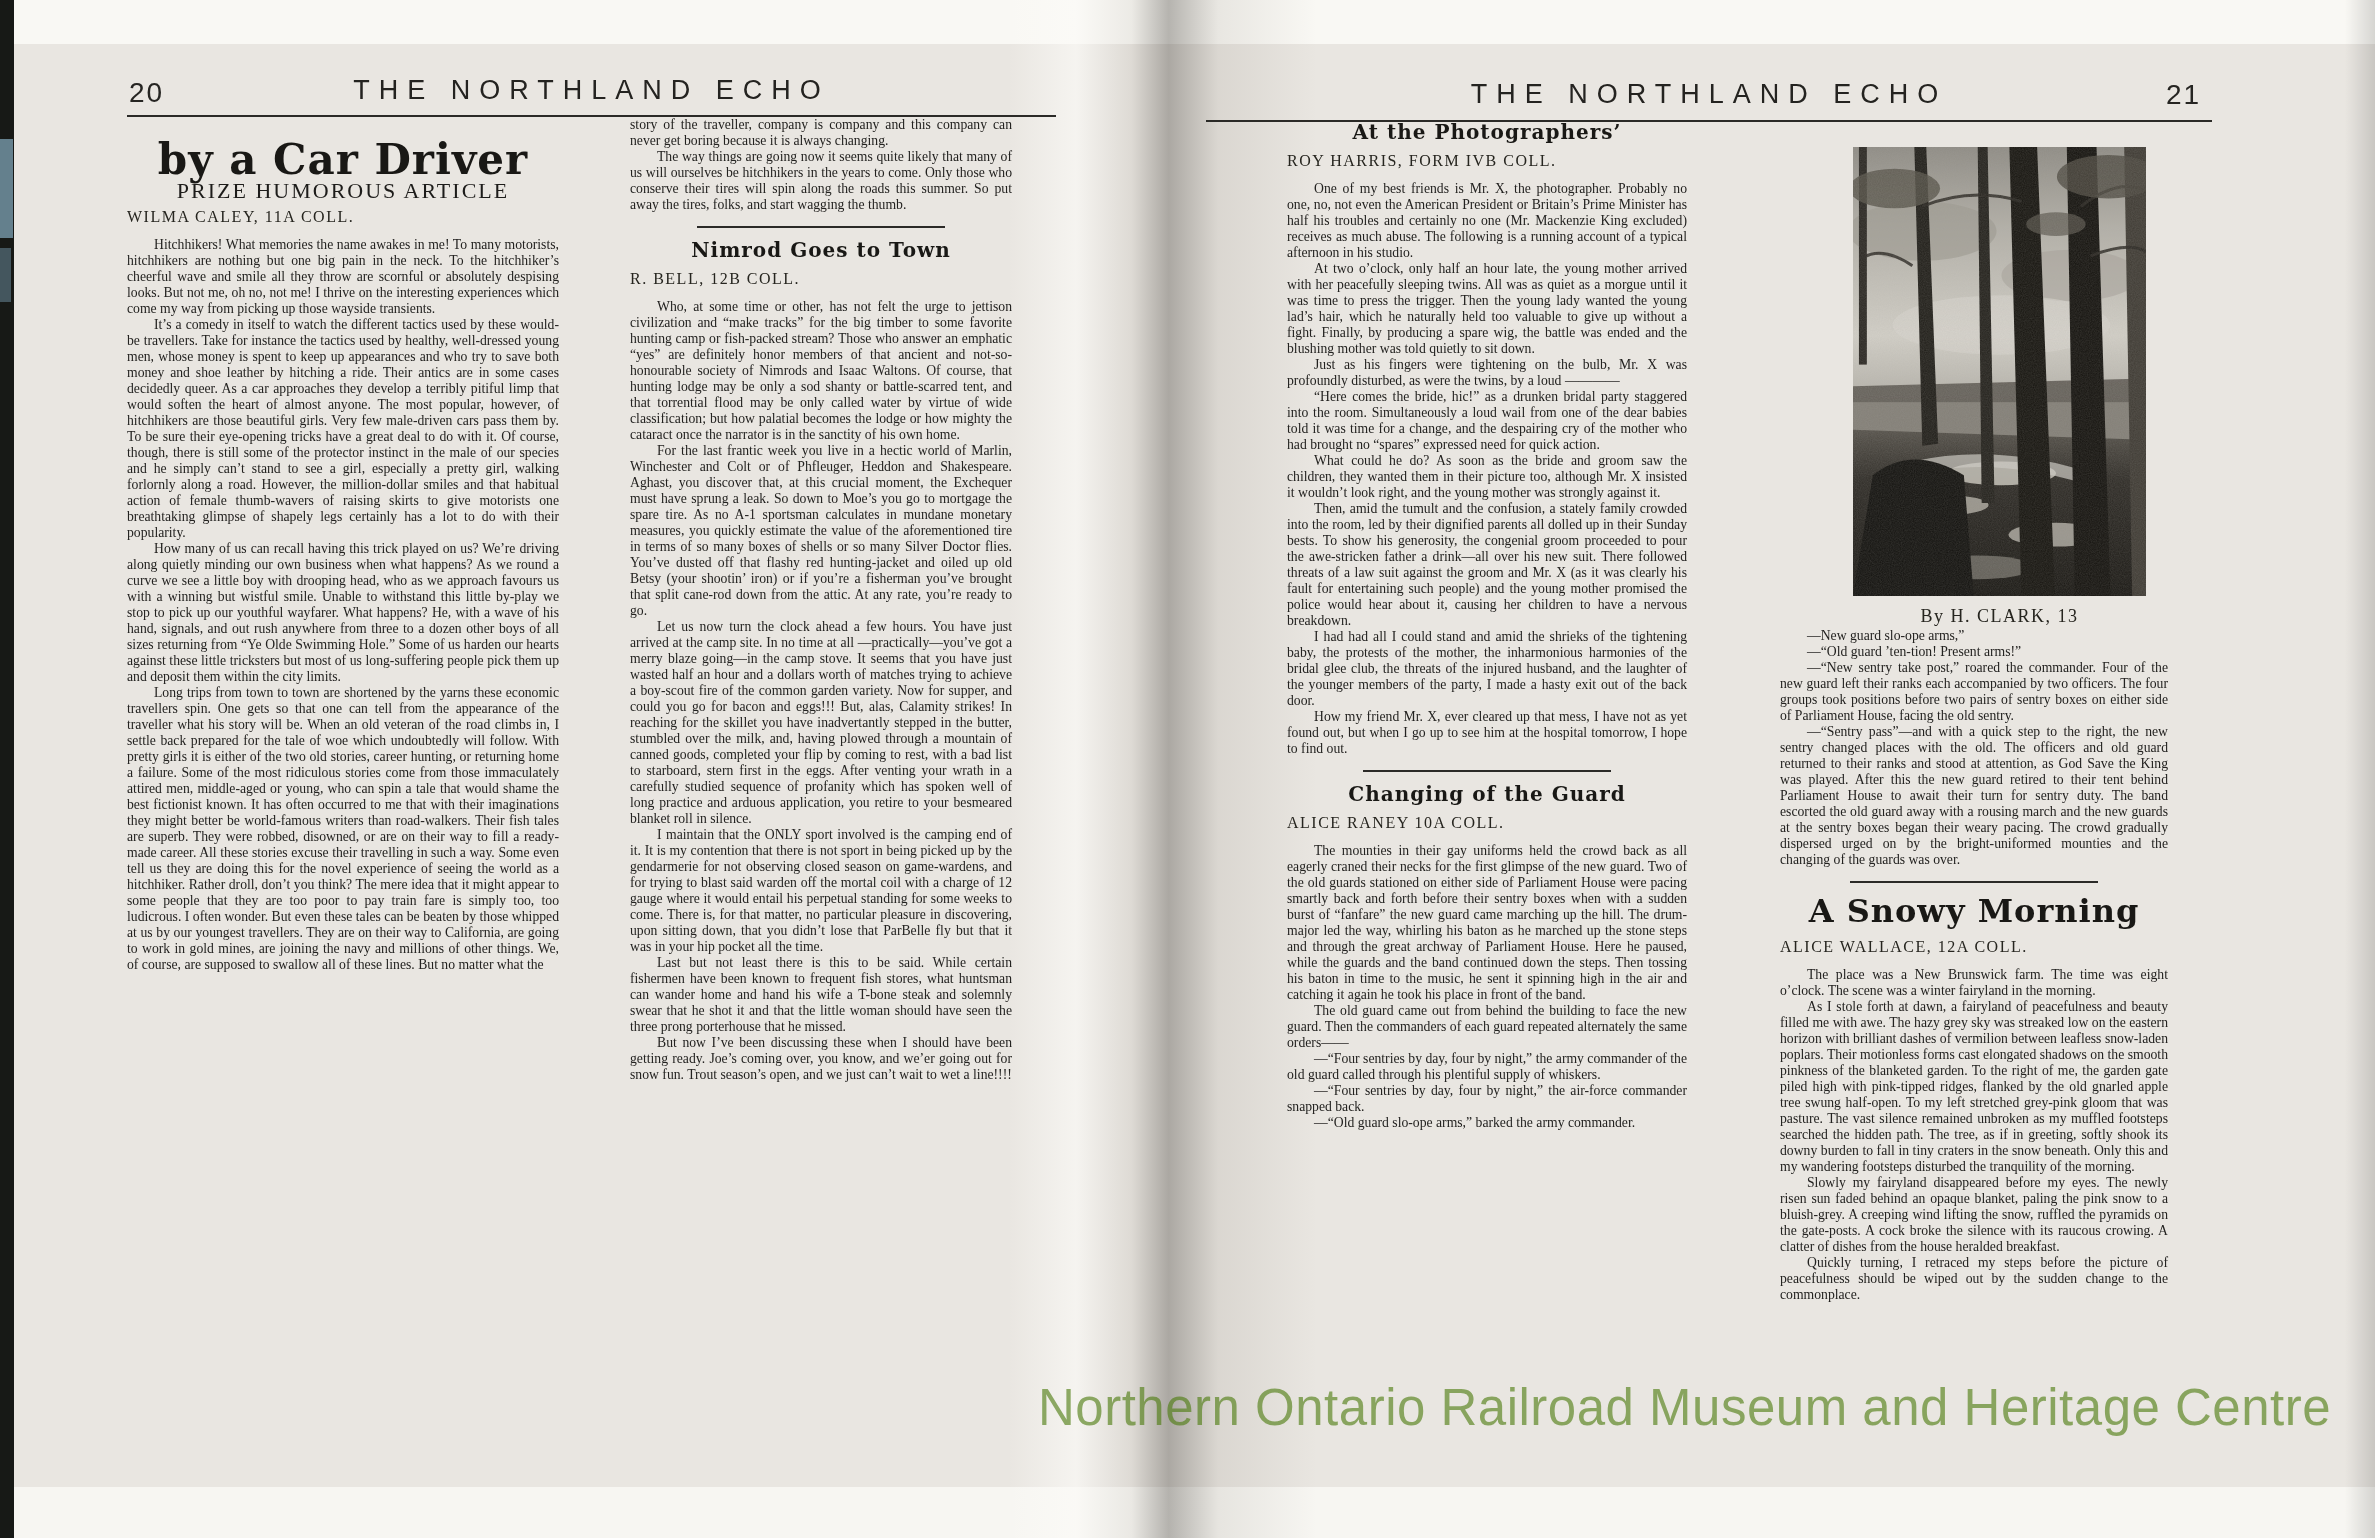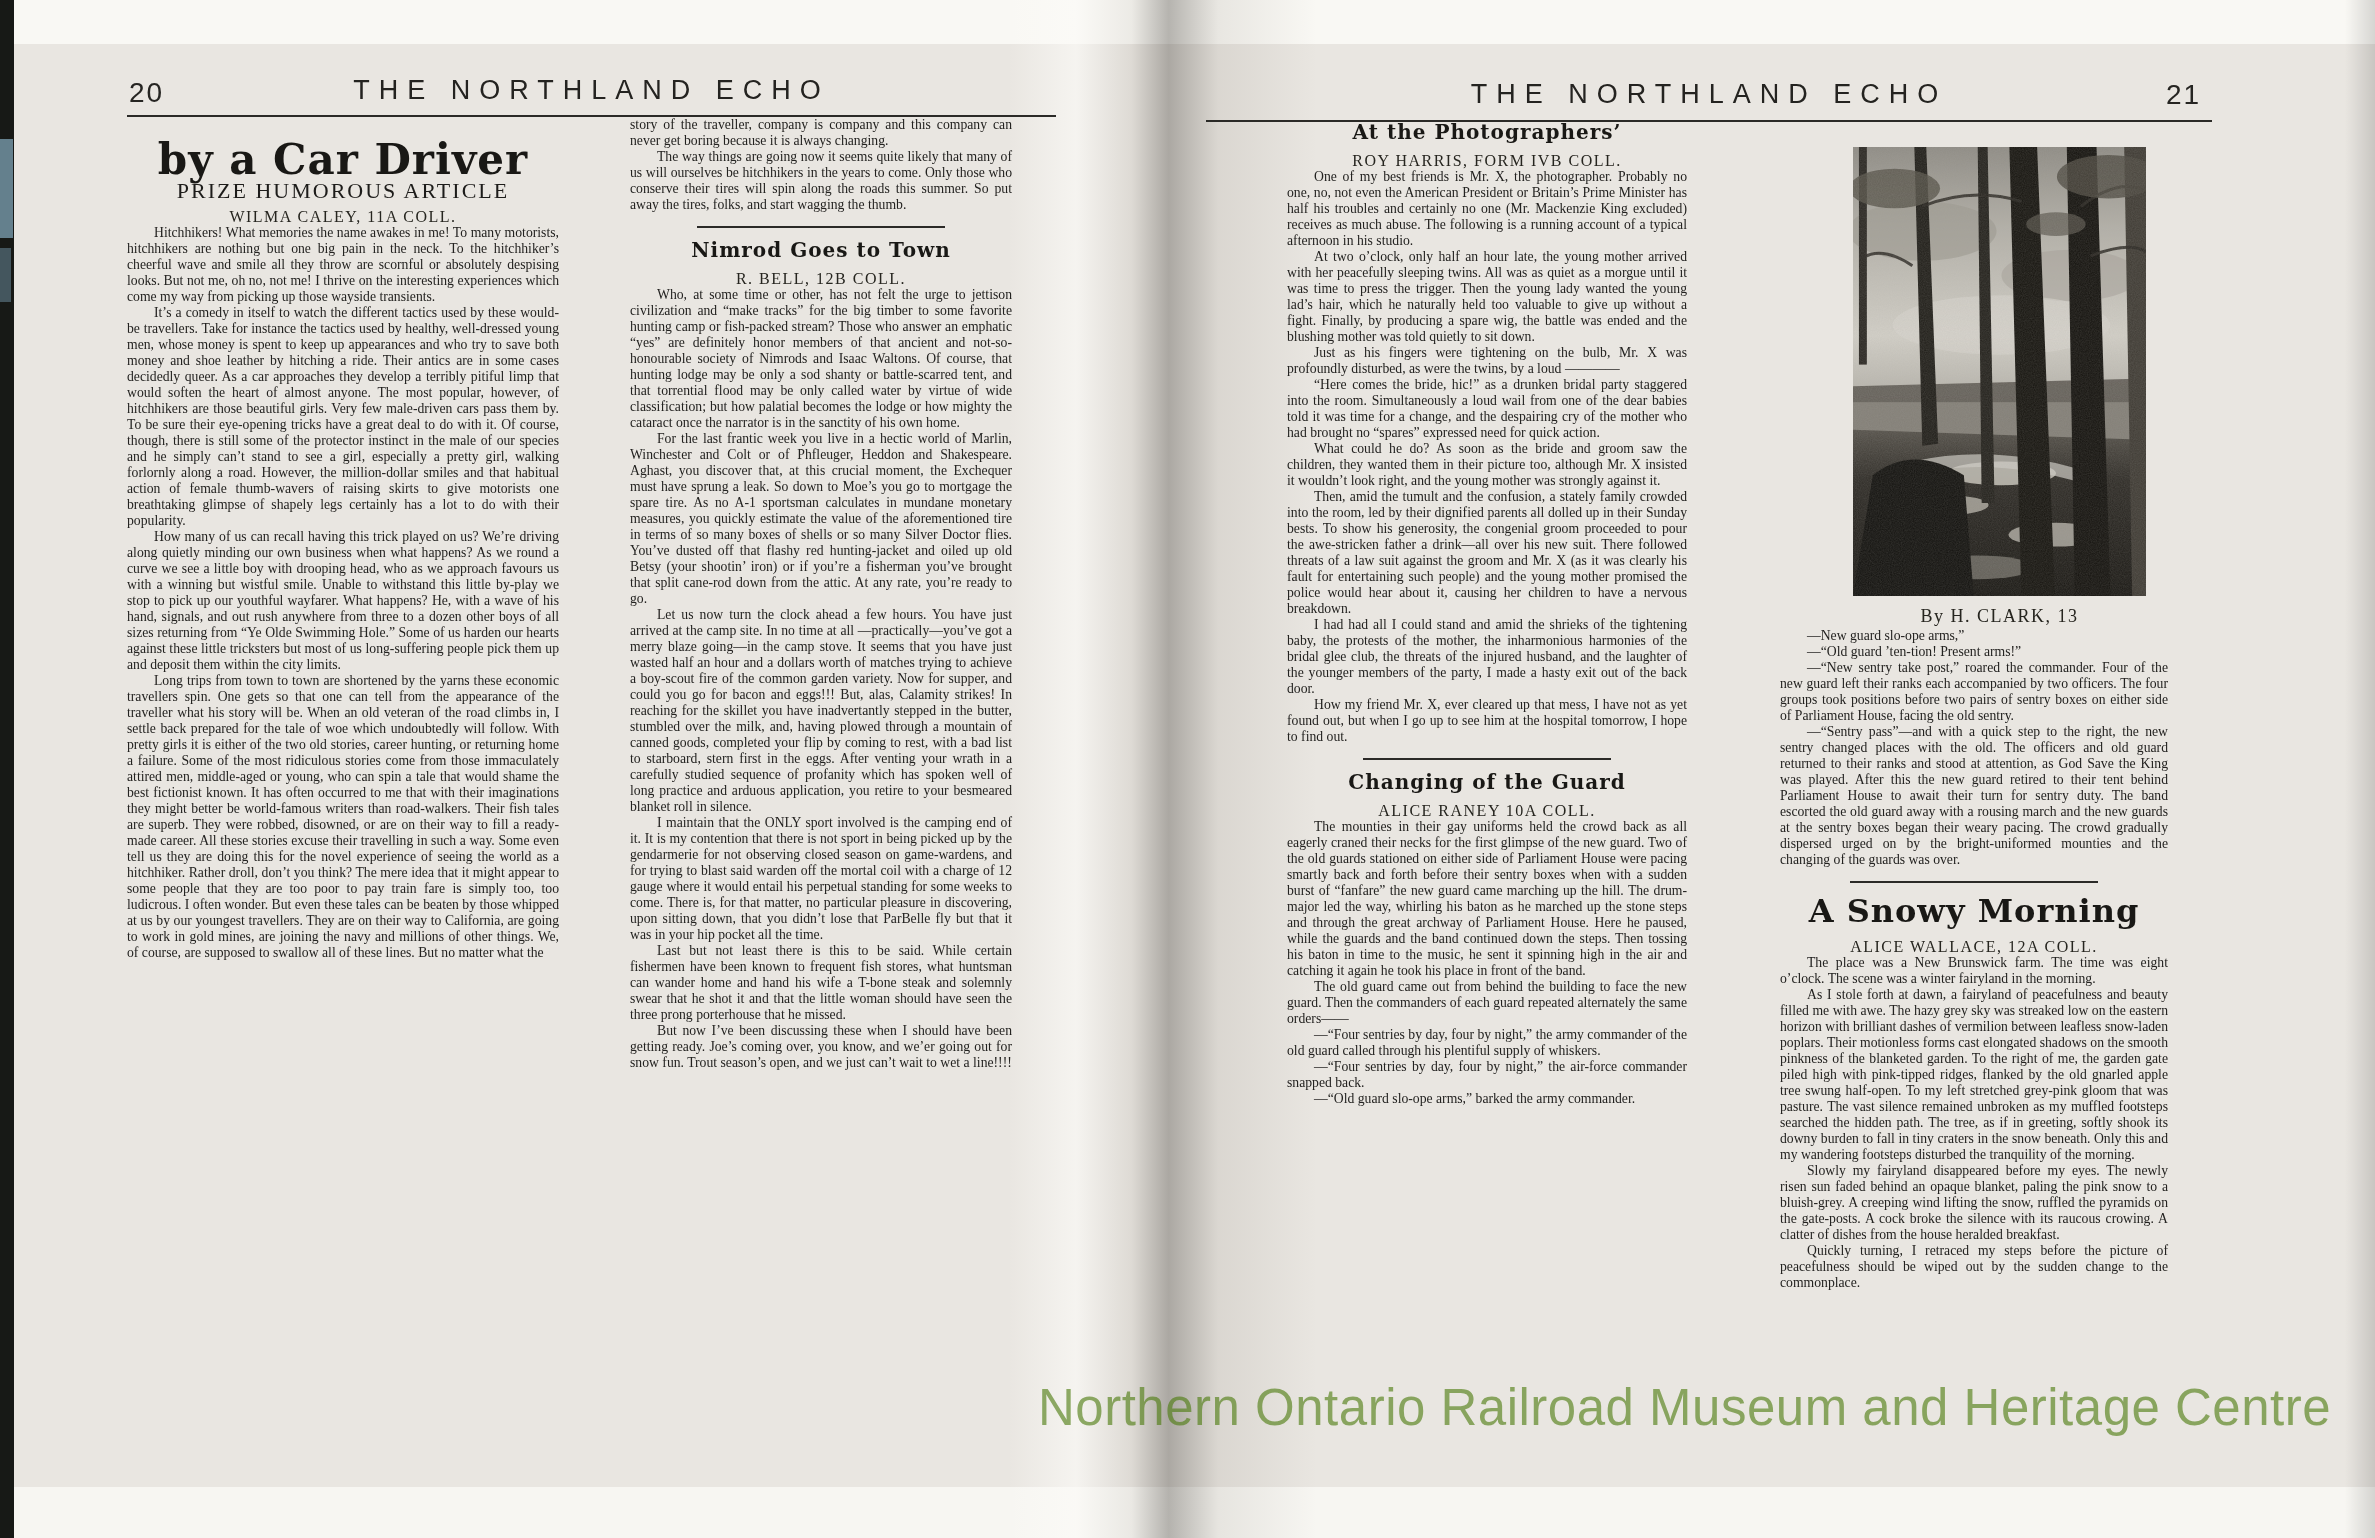--- a/index.html
+++ b/index.html
@@ -33,23 +33,23 @@
   .col-l2{left:630px;top:117px;width:382px;}
   .col-r1{left:1287px;top:121px;width:400px;}
   .col-r2{left:1780px;top:628px;width:388px;}
 
   .art-title{font-family:"DejaVu Serif",serif;font-weight:bold;text-align:center;
              line-height:1.1;letter-spacing:1px;color:#191815;white-space:nowrap;}
   .t42{font-size:42px;}
   .t32{font-size:32px;}
   .t30{font-size:20px;}
   .art-subtitle{text-align:center;font-size:22px;letter-spacing:2px;color:#1d1c1a;}
-  .art-byline{text-align:center;font-size:16px;letter-spacing:1.5px;margin-top:10px;color:#26251f;}
+  .art-byline{font-size:16px;letter-spacing:1.5px;margin-top:10px;color:#26251f;}
   .body-p{margin:0;text-indent:27px;}
-  .body-p.first{}
+  .body-p.first{margin-top:12px;}
   .body-p.noindent{text-indent:0;}
   .sep-rule{width:248px;height:2px;background:#2b2a27;margin:13px auto 11px auto;}
 
   .photo{position:absolute;left:1853px;top:147px;width:293px;height:449px;margin:0;
          box-shadow:inset 0 0 0 1px rgba(60,58,52,.45);}
   .photo-caption{position:absolute;left:1853px;top:606px;width:293px;text-align:center;
          font-size:18px;letter-spacing:1.5px;color:#26251f;}
 
   .watermark{position:absolute;left:1038px;top:1378px;font-family:"Liberation Sans",sans-serif;
          font-size:51px;color:#4d7c0f;opacity:.62;white-space:nowrap;letter-spacing:0.5px;}

